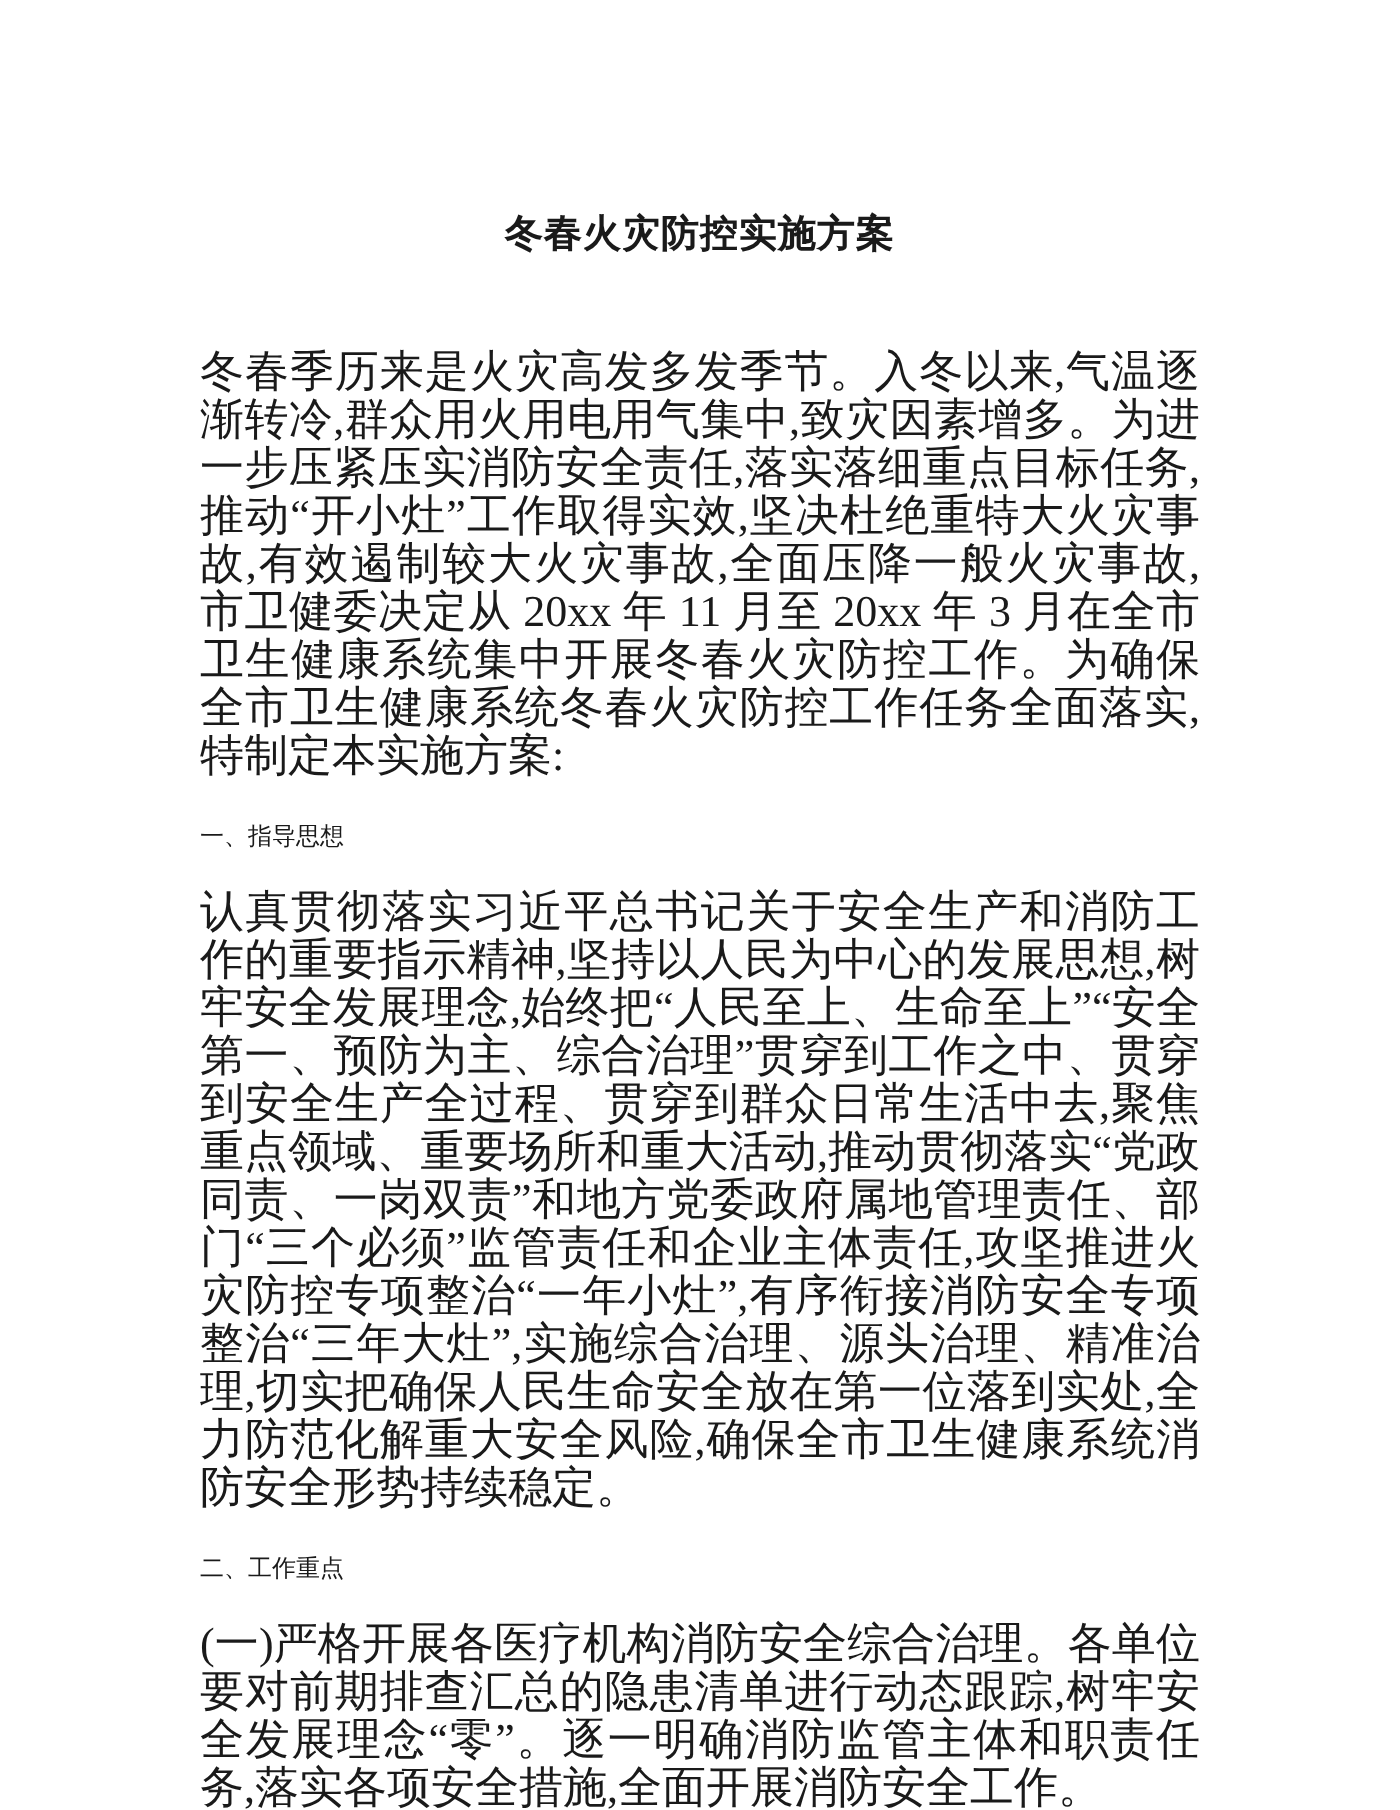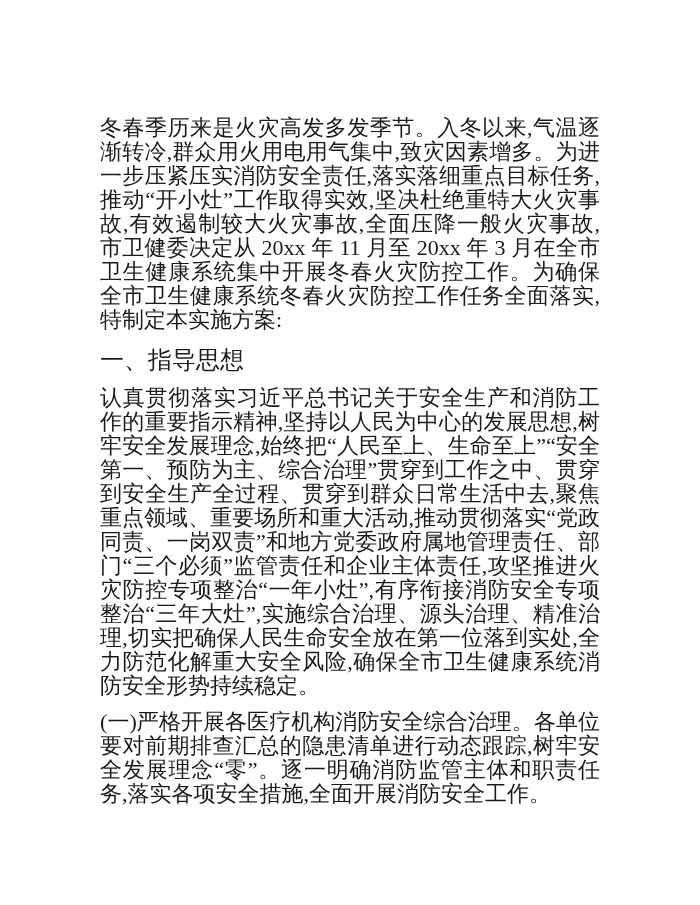--- a/index.html
+++ b/index.html
@@ -29,32 +29,34 @@
     letter-spacing: 0.5px;
   }
   .para {
     font-size: 22px;
     line-height: 24px;
     text-align: justify;
     margin: 12px 0;
     word-break: break-all;
   }
   .heading {
-    font-size: 24px;
+    font-size: 12px;
     line-height: 24px;
     font-weight: normal;
     margin: 16px 0 14px 0;
   }
 </style>
 </head>
 <body>
 
 <div class="page">
+  <h1 class="doc-title">冬春火灾防控实施方案</h1>
 
   <p class="para">冬春季历来是火灾高发多发季节。入冬以来,气温逐渐转冷,群众用火用电用气集中,致灾因素增多。为进一步压紧压实消防安全责任,落实落细重点目标任务,推动“开小灶”工作取得实效,坚决杜绝重特大火灾事故,有效遏制较大火灾事故,全面压降一般火灾事故,市卫健委决定从 20xx 年 11 月至 20xx 年 3 月在全市卫生健康系统集中开展冬春火灾防控工作。为确保全市卫生健康系统冬春火灾防控工作任务全面落实,特制定本实施方案:</p>
 
   <h2 class="heading">一、指导思想</h2>
 
   <p class="para">认真贯彻落实习近平总书记关于安全生产和消防工作的重要指示精神,坚持以人民为中心的发展思想,树牢安全发展理念,始终把“人民至上、生命至上”“安全第一、预防为主、综合治理”贯穿到工作之中、贯穿到安全生产全过程、贯穿到群众日常生活中去,聚焦重点领域、重要场所和重大活动,推动贯彻落实“党政同责、一岗双责”和地方党委政府属地管理责任、部门“三个必须”监管责任和企业主体责任,攻坚推进火灾防控专项整治“一年小灶”,有序衔接消防安全专项整治“三年大灶”,实施综合治理、源头治理、精准治理,切实把确保人民生命安全放在第一位落到实处,全力防范化解重大安全风险,确保全市卫生健康系统消防安全形势持续稳定。</p>
 
+  <h2 class="heading">二、工作重点</h2>
 
   <p class="para">(一)严格开展各医疗机构消防安全综合治理。各单位要对前期排查汇总的隐患清单进行动态跟踪,树牢安全发展理念“零”。逐一明确消防监管主体和职责任务,落实各项安全措施,全面开展消防安全工作。</p>
 </div>
 
 </body></html>

